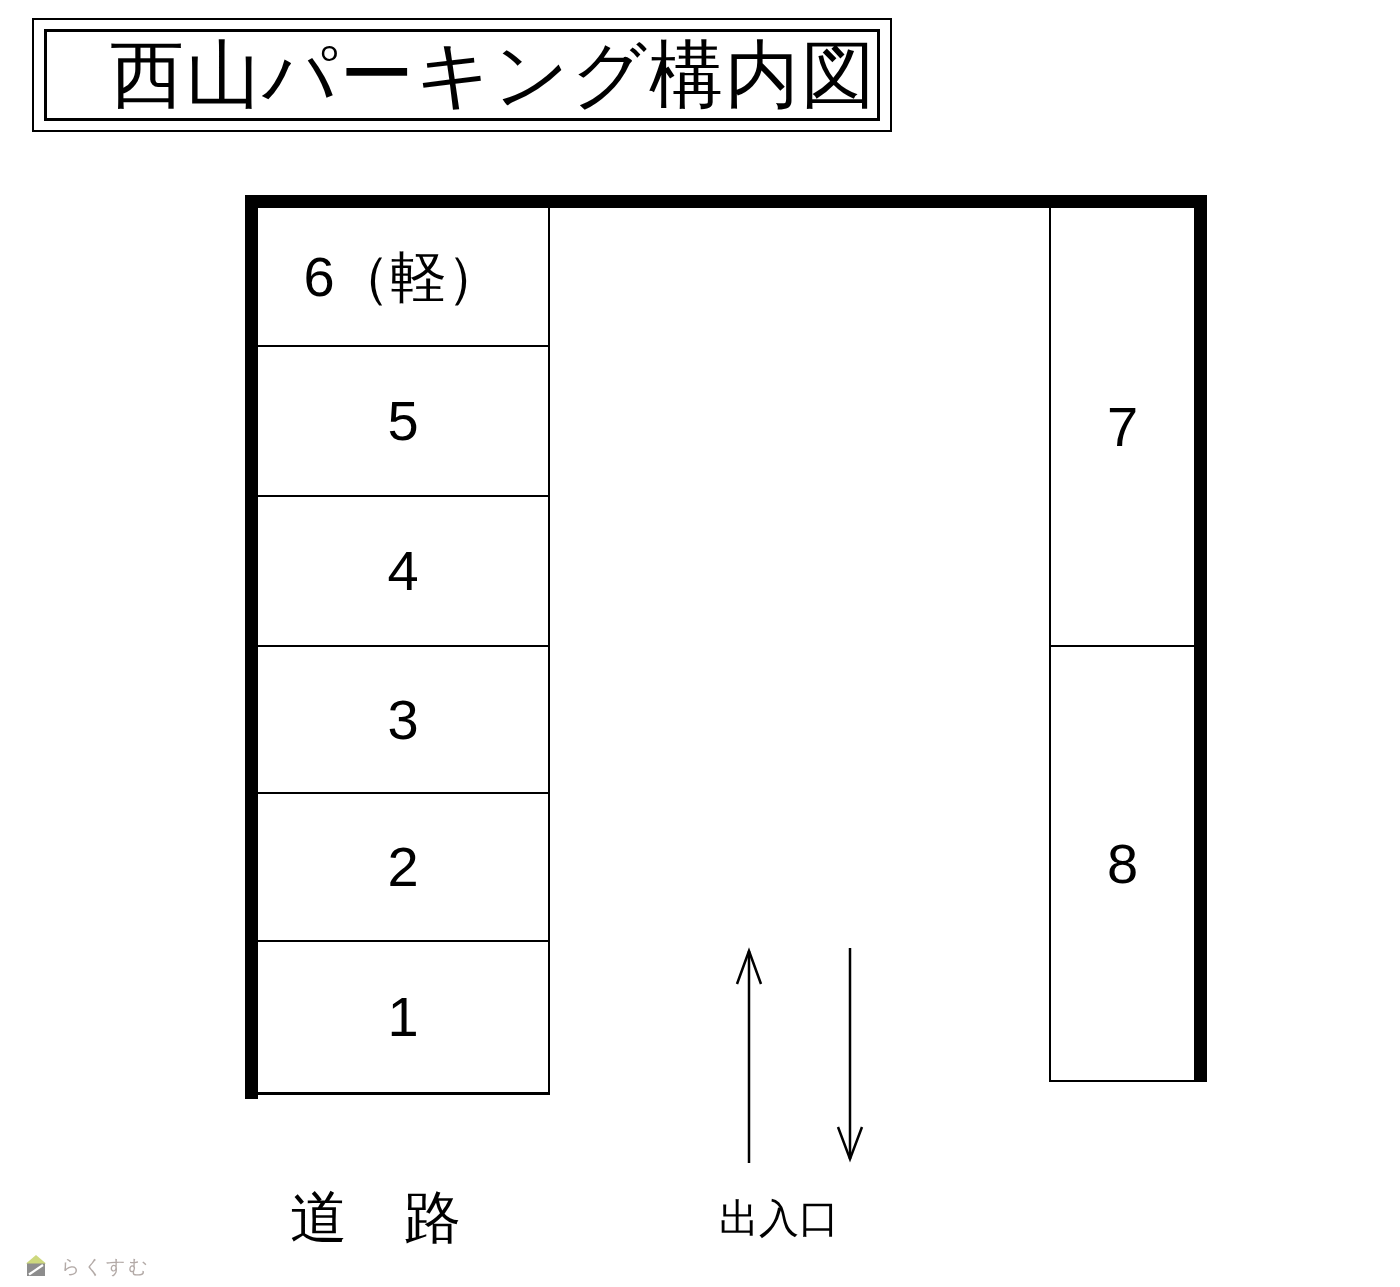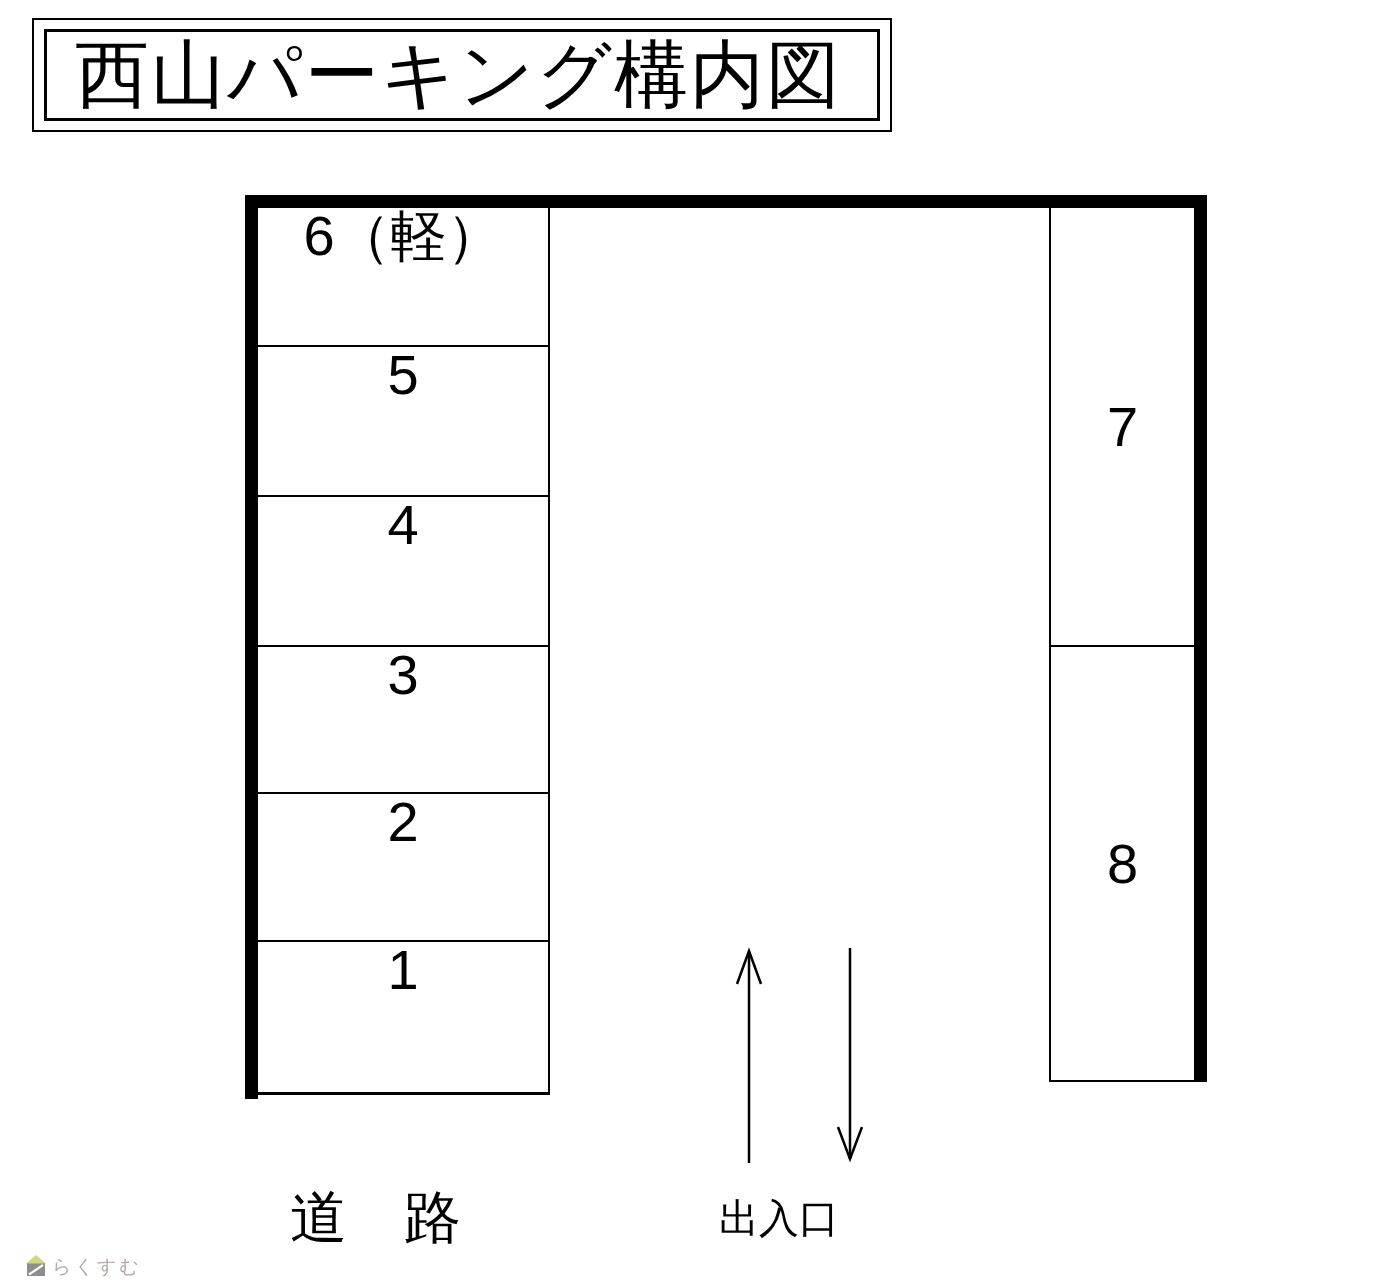--- a/index.html
+++ b/index.html
@@ -28,22 +28,21 @@
     box-sizing: border-box;
     padding: 9px 10px;
   }
   .title-inner {
     width: 100%;
     height: 100%;
     border: 3px solid #000;
     box-sizing: border-box;
     display: flex;
     align-items: center;
-    justify-content: flex-start;
-    padding-left: 28px;
+    justify-content: flex-end;
   }
   .title-text {
     font-size: 74px;
     letter-spacing: 2px;
     white-space: nowrap;
     line-height: 1;
   }
 
   
   .wall { position: absolute; background: #000; }
@@ -57,20 +56,21 @@
     left: 258px;
     top: 208px;
     width: 292px;
     border-right: 2px solid #000;
     box-sizing: border-box;
   }
   .col-left .space {
     box-sizing: border-box;
     border-bottom: 2px solid #000;
     display: flex;
+    align-items: center;
     justify-content: center;
   }
   .col-left .space:last-child { border-bottom: 3px solid #000; }
   .space span {
     font-size: 56px;
     line-height: 1;
     white-space: nowrap;
   }
   .h-139 { height: 139px; }
   .h-150 { height: 150px; }
@@ -127,21 +127,21 @@
     white-space: nowrap;
   }
 
   
   .watermark {
     position: absolute;
     left: 26px;
     top: 1255px;
     display: flex;
     align-items: center;
-    gap: 6px;
+    gap: 15px;
   }
   .wm-text {
     font-size: 19px;
     letter-spacing: 3px;
     color: #b3aaa7;
     line-height: 1;
   }
 </style>
 </head>
 <body>

